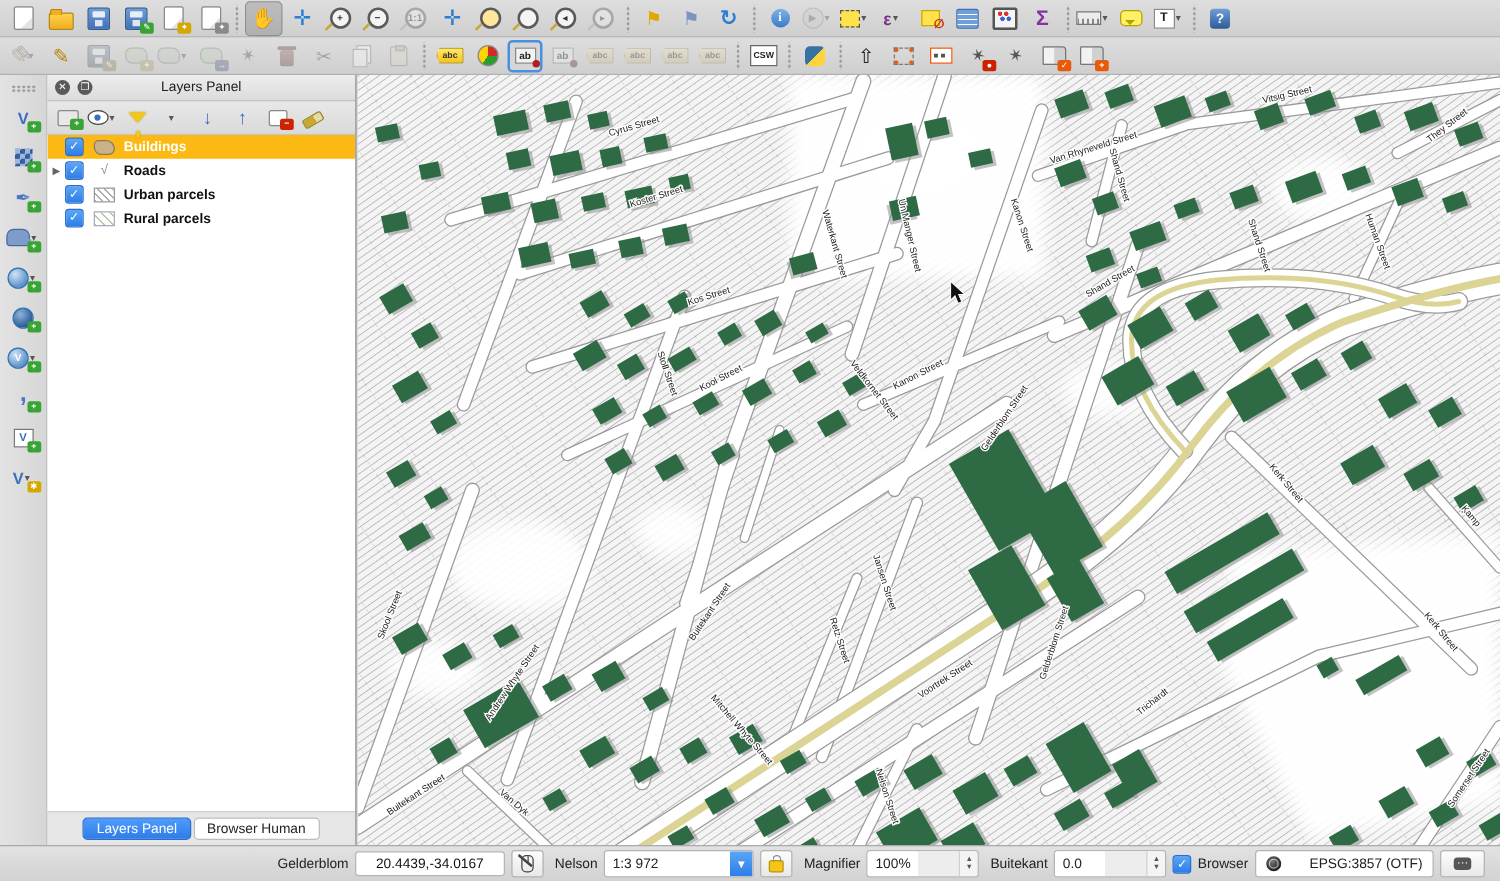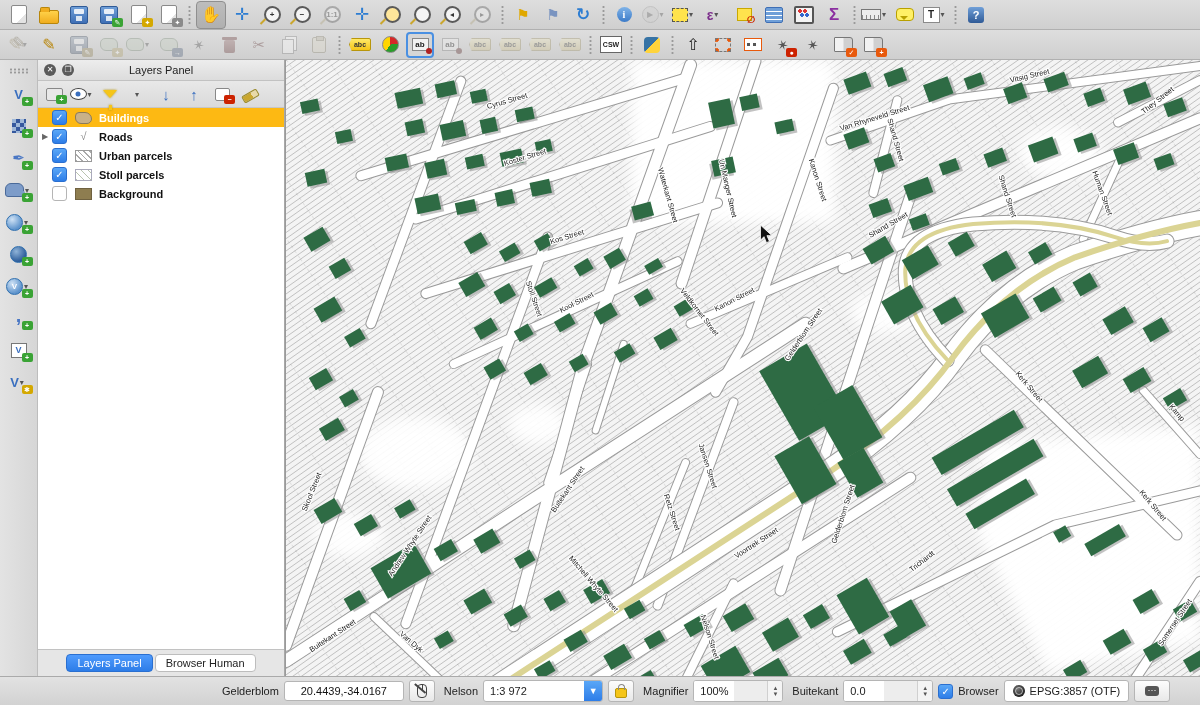--- a/index.html
+++ b/index.html
@@ -135,21 +135,21 @@
   .mouse-ic::after{content:"";position:absolute;left:-3px;top:-2px;width:14px;height:1.5px;background:#444;transform:rotate(40deg);transform-origin:left;}
   .sb-combo{width:118px;height:20px;display:flex;border:1px solid #b5b5b5;border-radius:3px;overflow:hidden;background:#fff;text-align:center;}
   .sb-combo .val{flex:1;display:flex;align-items:center;padding-left:6px;}
   .sb-combo .arrow{width:18px;background:linear-gradient(#5aa7f7,#2d7de8);color:#fff;display:flex;align-items:center;justify-content:center;font-size:9px;}
   .lock-ic{width:10px;height:8px;background:#f5c518;border:1px solid #b8960b;border-radius:2px;position:relative;margin-top:4px;}
   .lock-ic::before{content:"";position:absolute;top:-5px;left:1.5px;width:5px;height:5px;border:1.5px solid #8a8a8a;border-bottom:none;border-radius:4px 4px 0 0;}
   .sb-spin{width:88px;height:20px;display:flex;border:1px solid #b5b5b5;border-radius:3px;background:#fff;overflow:hidden;}
   .sb-spin .val{flex:1;display:flex;align-items:center;padding-left:6px;background:linear-gradient(90deg,#fff 55%,#ededed 55%);}
   .stepper{width:14px;display:flex;flex-direction:column;align-items:center;justify-content:center;background:#f4f4f4;border-left:1px solid #d0d0d0;color:#555;font-size:6px;line-height:6px;}
   .sb-check{width:13px;height:13px;border-radius:3px;background:linear-gradient(#5aa7f7,#2d7de8);border:1px solid #2a6fd0;color:#fff;font-size:10px;display:flex;align-items:center;justify-content:center;}
-  .sb-epsg{height:20px;display:flex;align-items:center;gap:5px;background:#fff;border:1px solid #b5b5b5;border-radius:3px;padding:0 8px;}
+  .sb-epsg{height:20px;display:flex;align-items:center;gap:23px;background:#fff;border:1px solid #b5b5b5;border-radius:3px;padding:0 8px;}
   .crs-ic{width:12px;height:12px;border-radius:50%;background:radial-gradient(circle at 40% 35%,#777,#222 70%);position:relative;}
   .crs-ic::before{content:"";position:absolute;inset:2px;border-radius:50%;border:1px solid rgba(255,255,255,.6);}
   .bub-ic{width:14px;height:10px;background:#555;border-radius:3px;position:relative;}
   .bub-ic::after{content:"";position:absolute;left:2px;bottom:-4px;border:4px solid transparent;border-top-color:#555;}
   .bub-ic::before{content:"···";position:absolute;inset:0;color:#fff;font-size:9px;line-height:8px;text-align:center;}
 </style>
 </head>
 <body>
 
 <div id="app">
@@ -471,27 +471,21 @@
           <div class="lrow">
             <span class="lexp"></span>
             <span class="lcheck on">✓</span>
             <span class="lswatch sw-urban"></span>
             <span class="llabel">Urban parcels</span>
           </div>
           <div class="lrow">
             <span class="lexp"></span>
             <span class="lcheck on">✓</span>
             <span class="lswatch sw-rural"></span>
-            <span class="llabel">Stoll parcels</span>
-          </div>
-          <div class="lrow">
-            <span class="lexp"></span>
-            <span class="lcheck off"></span>
-            <span class="lswatch sw-solid"></span>
-            <span class="llabel">Background</span>
+            <span class="llabel">Rural parcels</span>
           </div>
         </div>
       <div id="dock-tabs">
           <span class="dtab active">Layers Panel</span>
           <span class="dtab">Browser Human</span>
         </div>
     </div>
 
     <div id="map-wrap">
       <svg id="mapsvg" viewBox="0 0 915 612" preserveAspectRatio="none">

